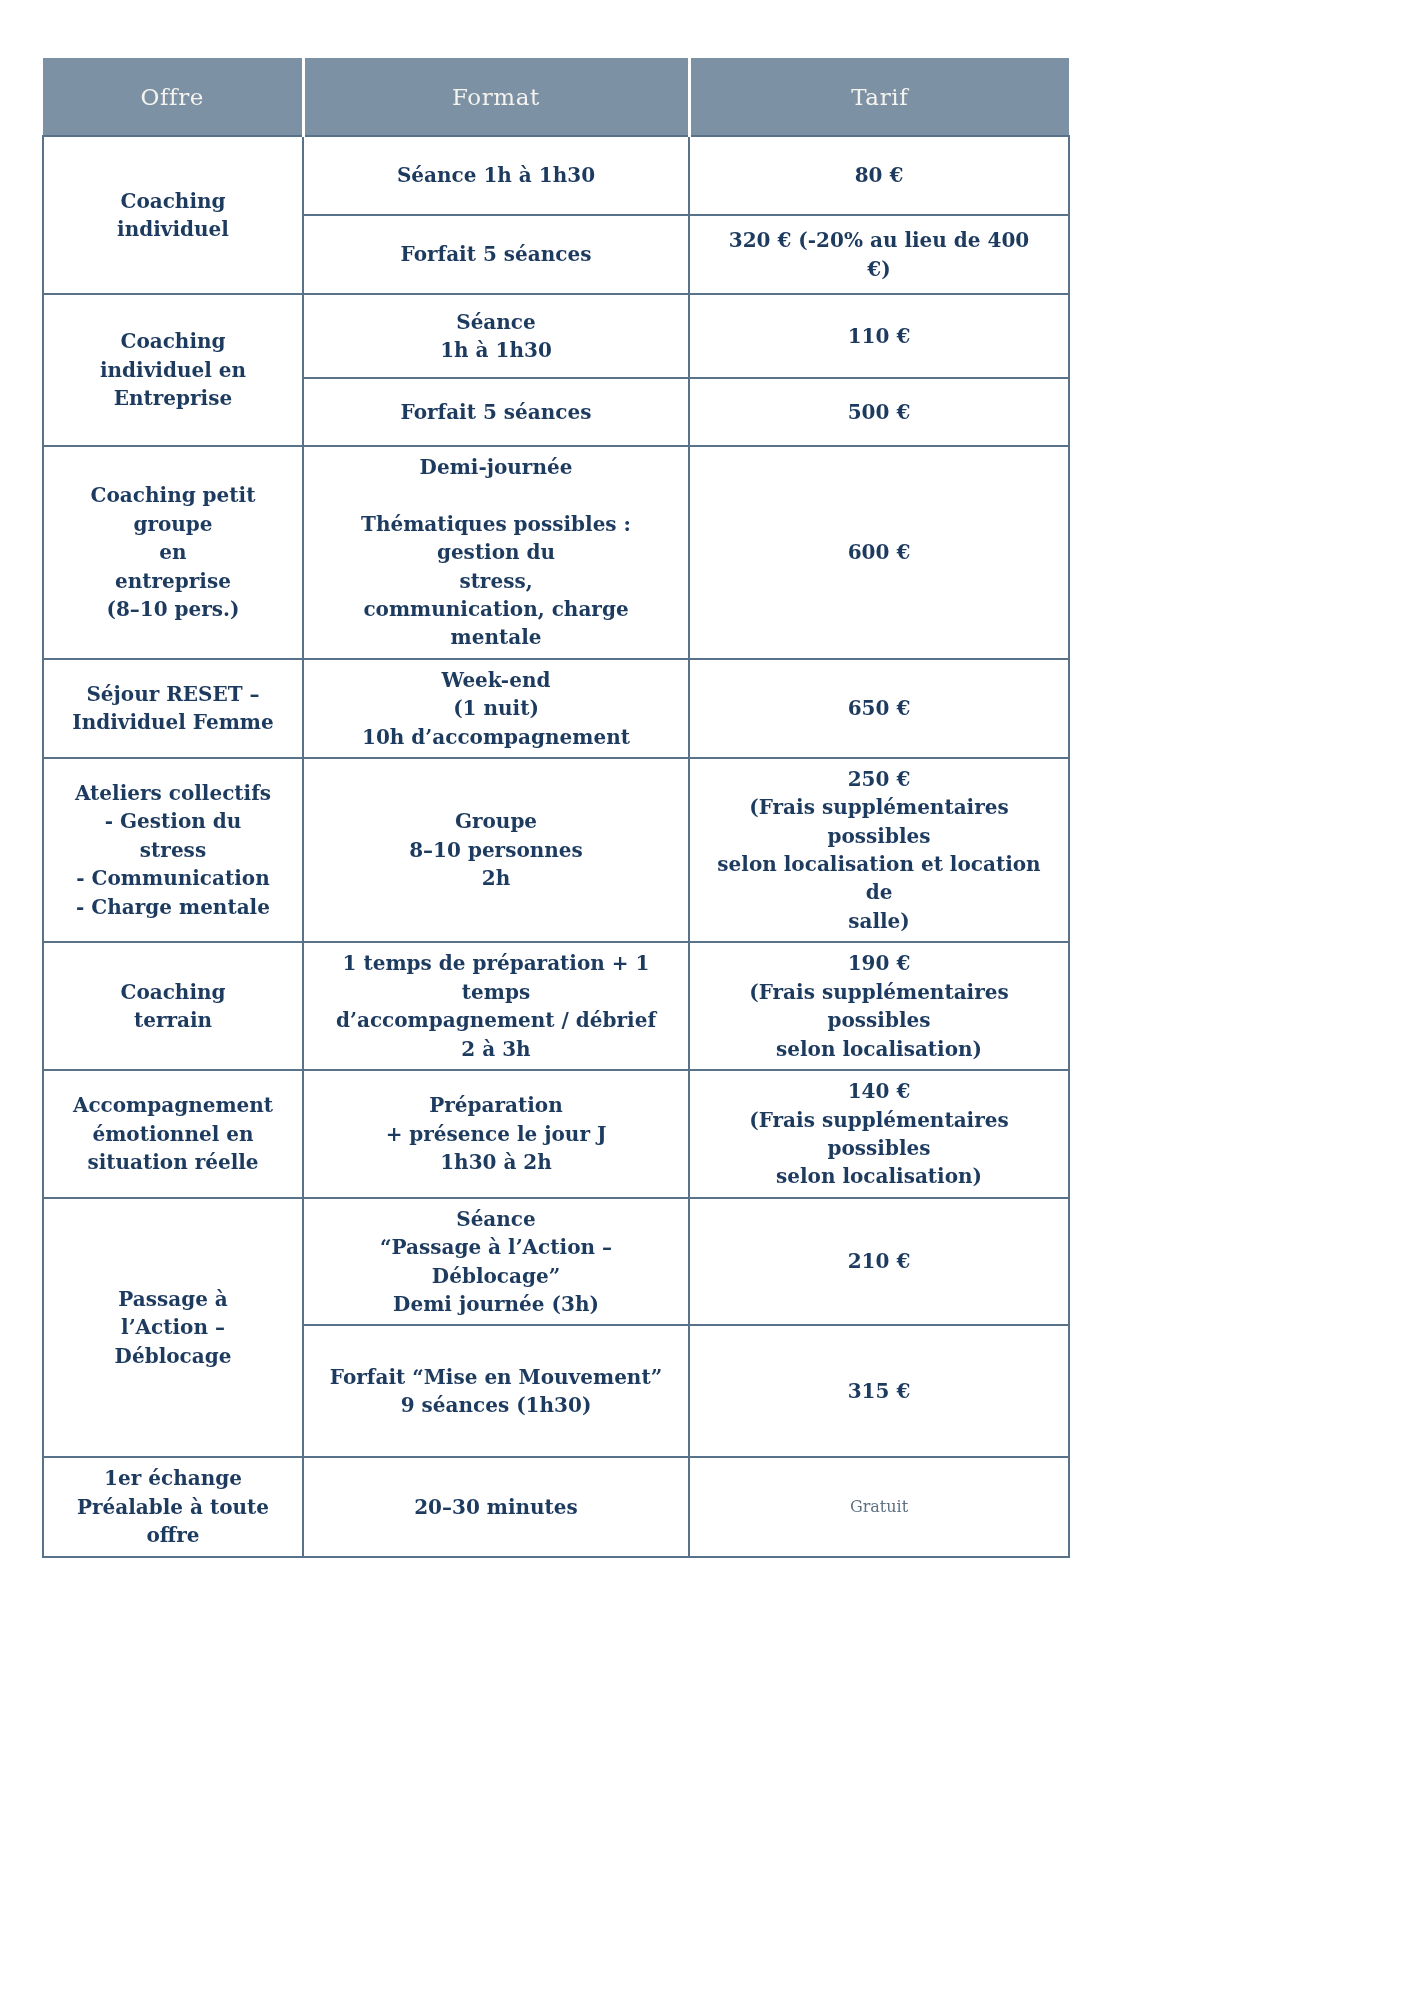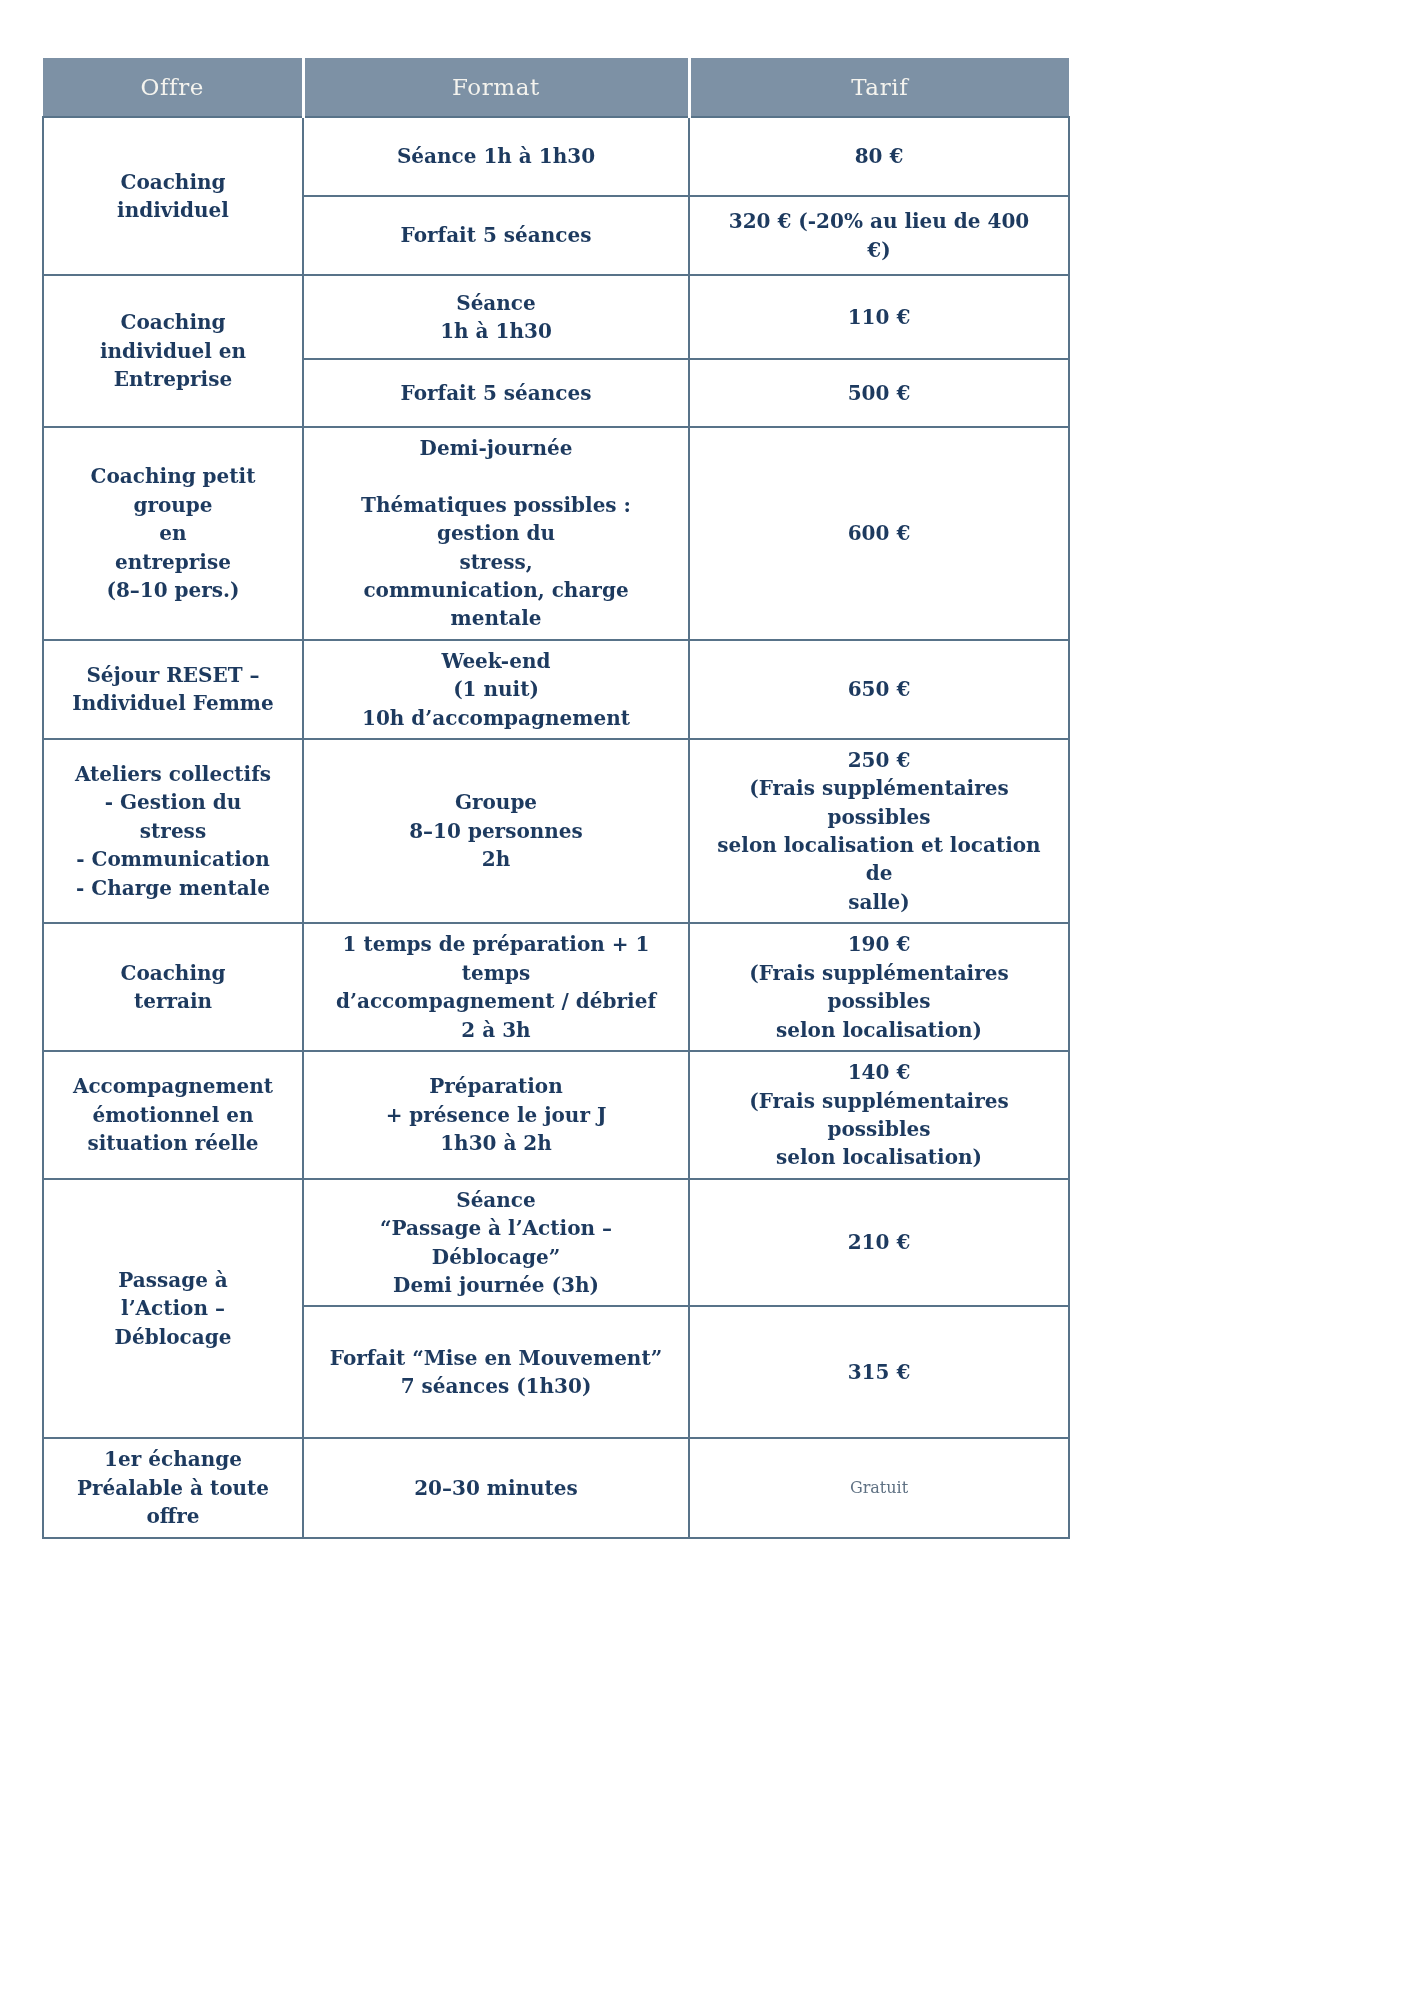--- a/index.html
+++ b/index.html
@@ -55,21 +55,21 @@
 <body>
 
 <div class="page">
   <table class="pricing">
     <colgroup>
       <col style="width:260px">
       <col style="width:386px">
       <col style="width:380px">
     </colgroup>
     <thead>
-      <tr style="height:59px">
+      <tr style="height:78px">
         <th>Offre</th>
         <th>Format</th>
         <th>Tarif</th>
       </tr>
     </thead>
     <tbody>
       <tr style="height:79px">
         <td rowspan="2">Coaching individuel</td>
         <td>Séance 1h à 1h30</td>
         <td>80 €</td>
@@ -153,21 +153,21 @@
       <tr style="height:123px">
         <td rowspan="2">Passage à
 l’Action – Déblocage</td>
         <td>Séance
 “Passage à l’Action – Déblocage”
 Demi journée (3h)</td>
         <td>210 €</td>
       </tr>
       <tr style="height:132px">
         <td>Forfait “Mise en Mouvement”
-7 séances (1h30)</td>
+9 séances (1h30)</td>
         <td>315 €</td>
       </tr>
 
       <tr style="height:98px">
         <td>1er échange
 Préalable à toute offre</td>
         <td>20–30 minutes</td>
         <td class="muted">Gratuit</td>
       </tr>
     </tbody>

